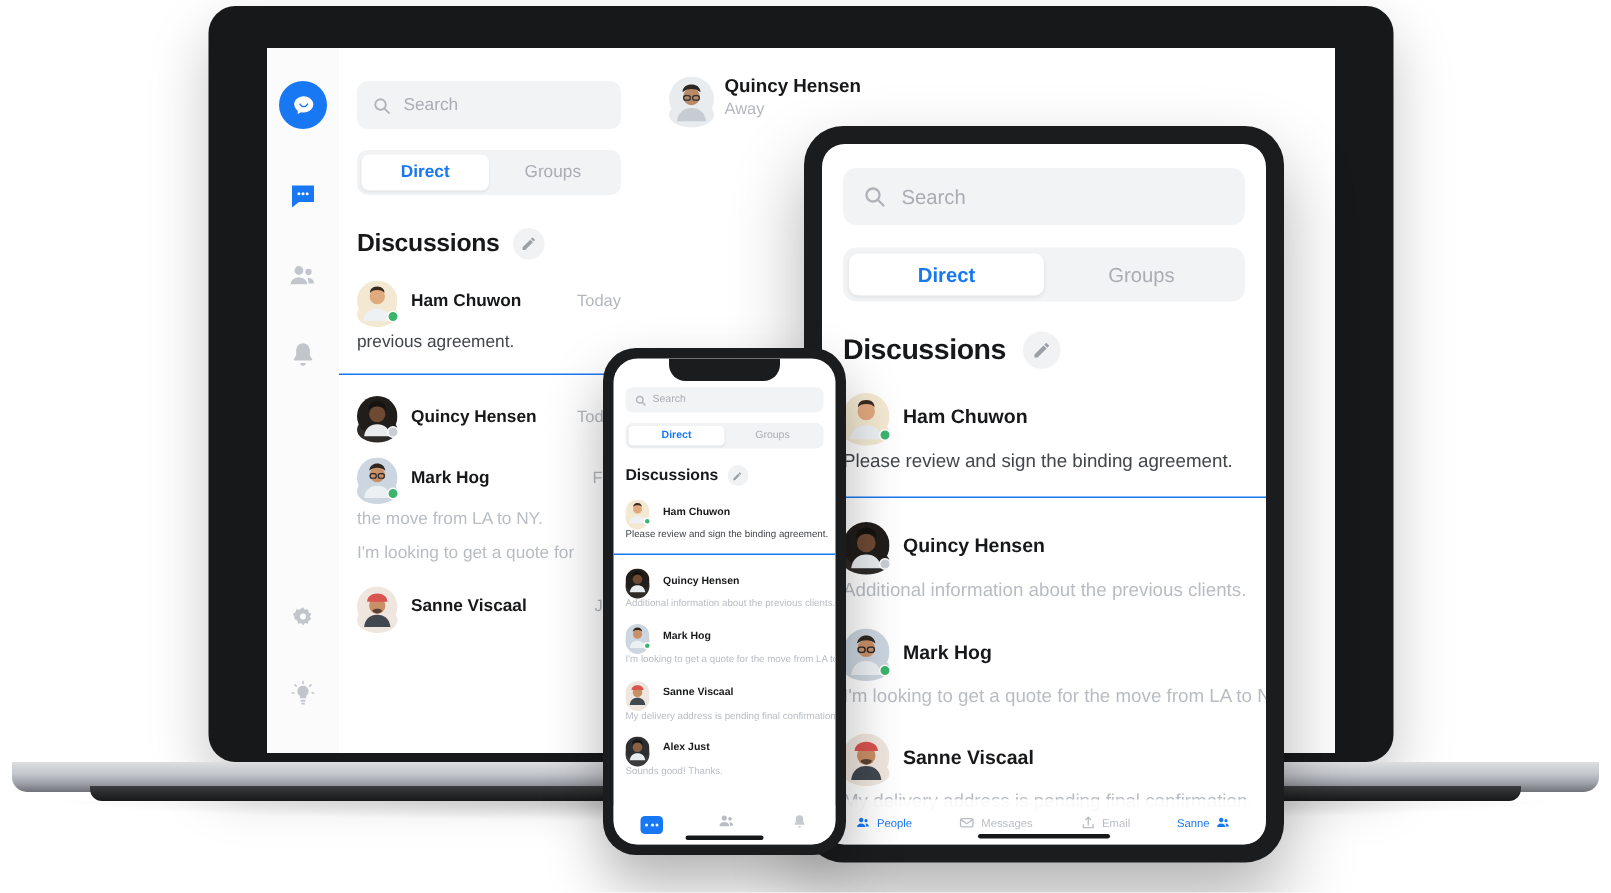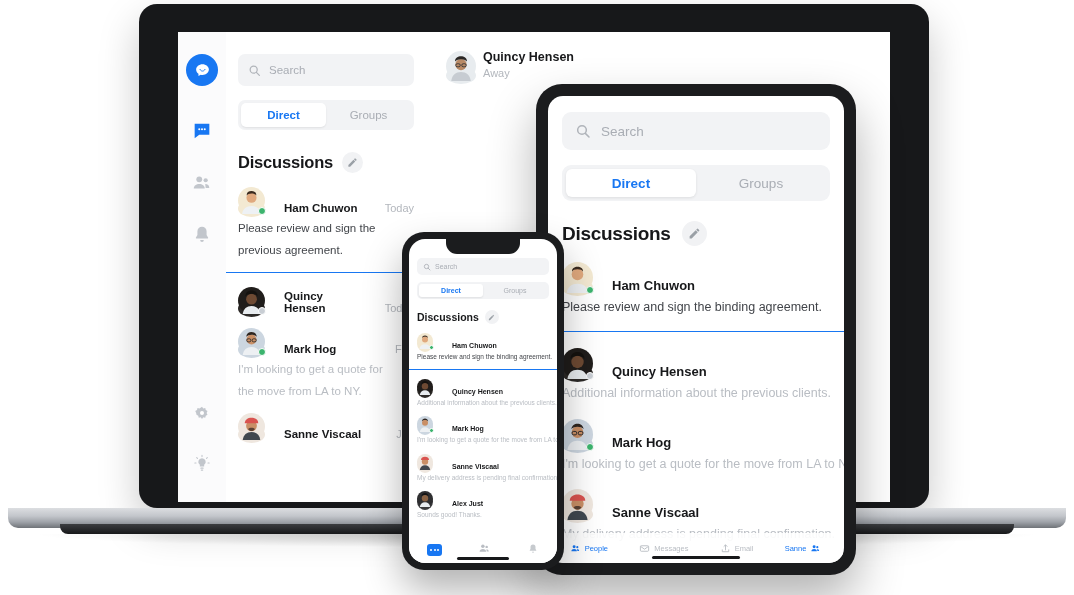--- a/index.html
+++ b/index.html
@@ -71,21 +71,21 @@
   .seg .on { background:#fff; color:#1877f2; font-weight:bold; box-shadow:0 1px 2px rgba(0,0,0,.08); }
   .seg .off { color:#a9adb4; }
   .disc-hd { display:flex; align-items:center; gap:9px; margin:22px 0 0 12px; }
   .disc-title { font-size:16.5px; font-weight:bold; color:#17181a; letter-spacing:-.2px; }
   .pen-btn {
     width:21px; height:21px; border-radius:50%; background:#f1f2f4;
     display:flex; align-items:center; justify-content:center; cursor:pointer;
   }
   .conv { padding:14px 12px 0 12px; }
   .conv.sep { border-bottom:1.6px solid #1877f2; padding-bottom:13px; }
-  .conv-top { display:flex; align-items:flex-end; gap:19px; }
+  .conv-top { display:flex; align-items:center; gap:9px; }
   .ava { position:relative; width:27px; height:27px; flex:none; }
   .ava .face { width:27px; height:27px; border-radius:50%; overflow:hidden; }
   .dot {
     position:absolute; right:-1px; bottom:-1px; width:8px; height:8px;
     border-radius:50%; border:1.6px solid #fff;
   }
   .cname { font-size:11.5px; font-weight:bold; color:#17181a; }
   .ctime { font-size:11px; color:#b3b7bd; margin-left:auto; }
   .cmsg { font-size:11.5px; color:#42454a; line-height:1.42; margin:6px 0 0 0; }
   .cmsg.mute { color:#b9bdc3; }
@@ -280,21 +280,20 @@
                       <circle cx="20" cy="16" r="7.5" fill="#e0a97e"></circle>
                       <path d="M20 6c5 0 7.5 3 7 6.5-1-2-3.5-3-7-3s-6 1-7 3C12.5 9 15 6 20 6z" fill="#3a2a1e"></path>
                       <path d="M6 40c1-8 6.5-12 14-12s13 4 14 12z" fill="#eef1f4"></path>
                     </svg>
                 </span>
                 <span class="dot" style="background:#3cb46e"></span>
               </span>
               <span class="cname">Ham Chuwon</span>
               <span class="ctime">Today</span>
             </div>
-            <div class="cmsg">Please review and sign the</div>
             <div class="cmsg">previous agreement.</div>
           </div>
 
           <div class="conv">
             <div class="conv-top">
               <span class="ava">
                 <span class="face" style="background:#2d2a28">
                   <svg width="27" height="27" viewBox="0 0 40 40">
                       <circle cx="20" cy="20" r="20" fill="#201d1b"></circle>
                       <circle cx="20" cy="18" r="8" fill="#6e4a33"></circle>
@@ -320,22 +319,22 @@
                       <rect x="13" y="16" width="6" height="4.5" rx="2" fill="none" stroke="#23262a" stroke-width="1.2"></rect>
                       <rect x="21" y="16" width="6" height="4.5" rx="2" fill="none" stroke="#23262a" stroke-width="1.2"></rect>
                       <path d="M7 40c1-8 6-12 13-12s12 4 13 12z" fill="#edf0f3"></path>
                     </svg>
                 </span>
                 <span class="dot" style="background:#3cb46e"></span>
               </span>
               <span class="cname">Mark Hog</span>
               <span class="ctime">Feb</span>
             </div>
+            <div class="cmsg mute">the move from LA to NY.</div>
             <div class="cmsg mute">I'm looking to get a quote for</div>
-            <div class="cmsg mute">the move from LA to NY.</div>
           </div>
 
           <div class="conv">
             <div class="conv-top">
               <span class="ava">
                 <span class="face" style="background:#efe7df">
                   <svg width="27" height="27" viewBox="0 0 40 40">
                       <circle cx="20" cy="20" r="20" fill="#efe7df"></circle>
                       <circle cx="20" cy="19" r="8" fill="#c98f66"></circle>
                       <path d="M10 15c0-5 4.5-8 10-8s10 3 10 8H10z" fill="#d9534f"></path>

